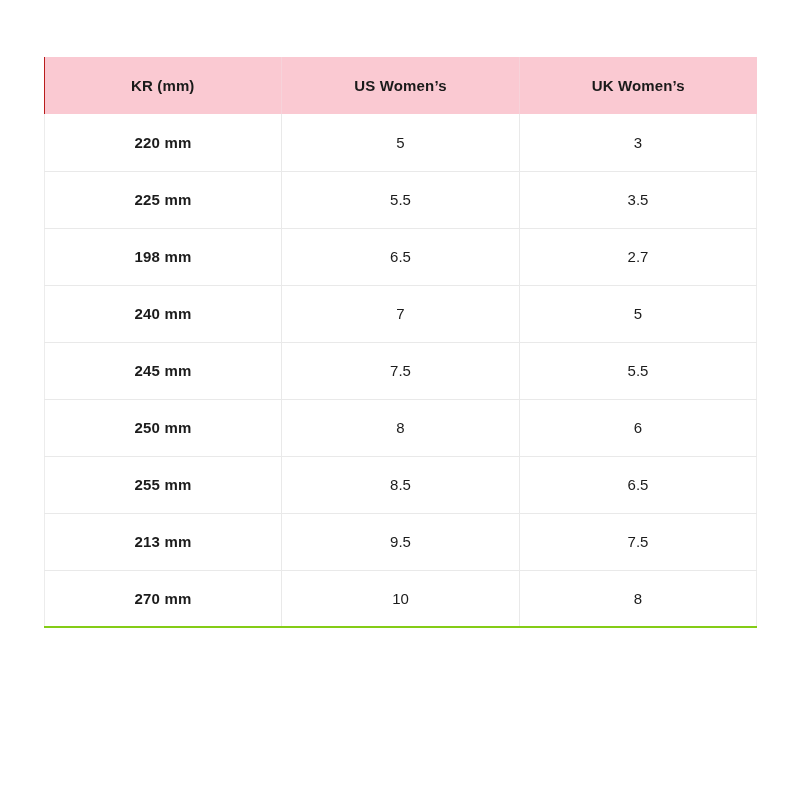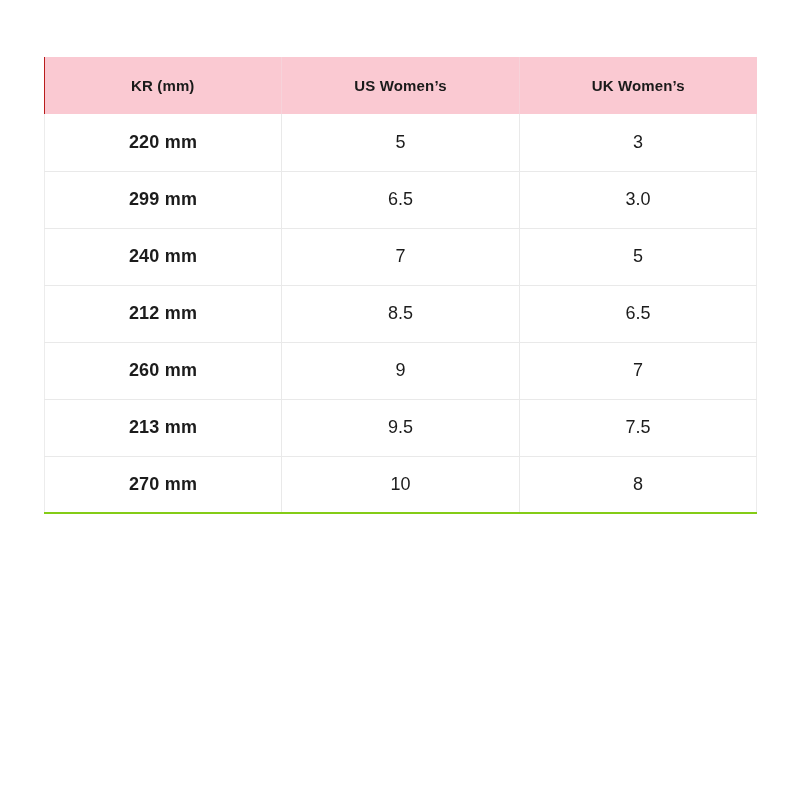--- a/index.html
+++ b/index.html
@@ -53,21 +53,21 @@
   table.size-table thead th:last-child {
     border-right: none;
     margin-top: 28px;
   }
 
   table.size-table tbody td {
     height: 57px;
     padding: 16px 6px;
     text-align: center;
     vertical-align: middle;
-    font-size: 18px;
+    font-size: 15px;
     color: #1c1c1c;
     background: #ffffff;
     border-bottom: 1px solid #e9e9e9;
     border-right: 1px solid #e9e9e9;
     box-sizing: border-box;
   }
   table.size-table tbody td:first-child {
     border-left: 1px solid #ececec;
     font-weight: 700;
     letter-spacing: 0.2px;
@@ -97,38 +97,48 @@
           <th>UK Women’s</th>
         </tr>
       </thead>
       <tbody>
         <tr>
           <td>220 mm</td>
           <td>5</td>
           <td>3</td>
         </tr>
         <tr>
-          <td>299 mm</td>
+          <td>225 mm</td>
+          <td>5.5</td>
+          <td>3.5</td>
+        </tr>
+        <tr>
+          <td>198 mm</td>
           <td>6.5</td>
-          <td>3.0</td>
+          <td>2.7</td>
         </tr>
         <tr>
           <td>240 mm</td>
           <td>7</td>
           <td>5</td>
         </tr>
         <tr>
-          <td>212 mm</td>
+          <td>245 mm</td>
+          <td>7.5</td>
+          <td>5.5</td>
+        </tr>
+        <tr>
+          <td>250 mm</td>
+          <td>8</td>
+          <td>6</td>
+        </tr>
+        <tr>
+          <td>255 mm</td>
           <td>8.5</td>
           <td>6.5</td>
-        </tr>
-        <tr>
-          <td>260 mm</td>
-          <td>9</td>
-          <td>7</td>
         </tr>
         <tr>
           <td>213 mm</td>
           <td>9.5</td>
           <td>7.5</td>
         </tr>
         <tr>
           <td>270 mm</td>
           <td>10</td>
           <td>8</td>

